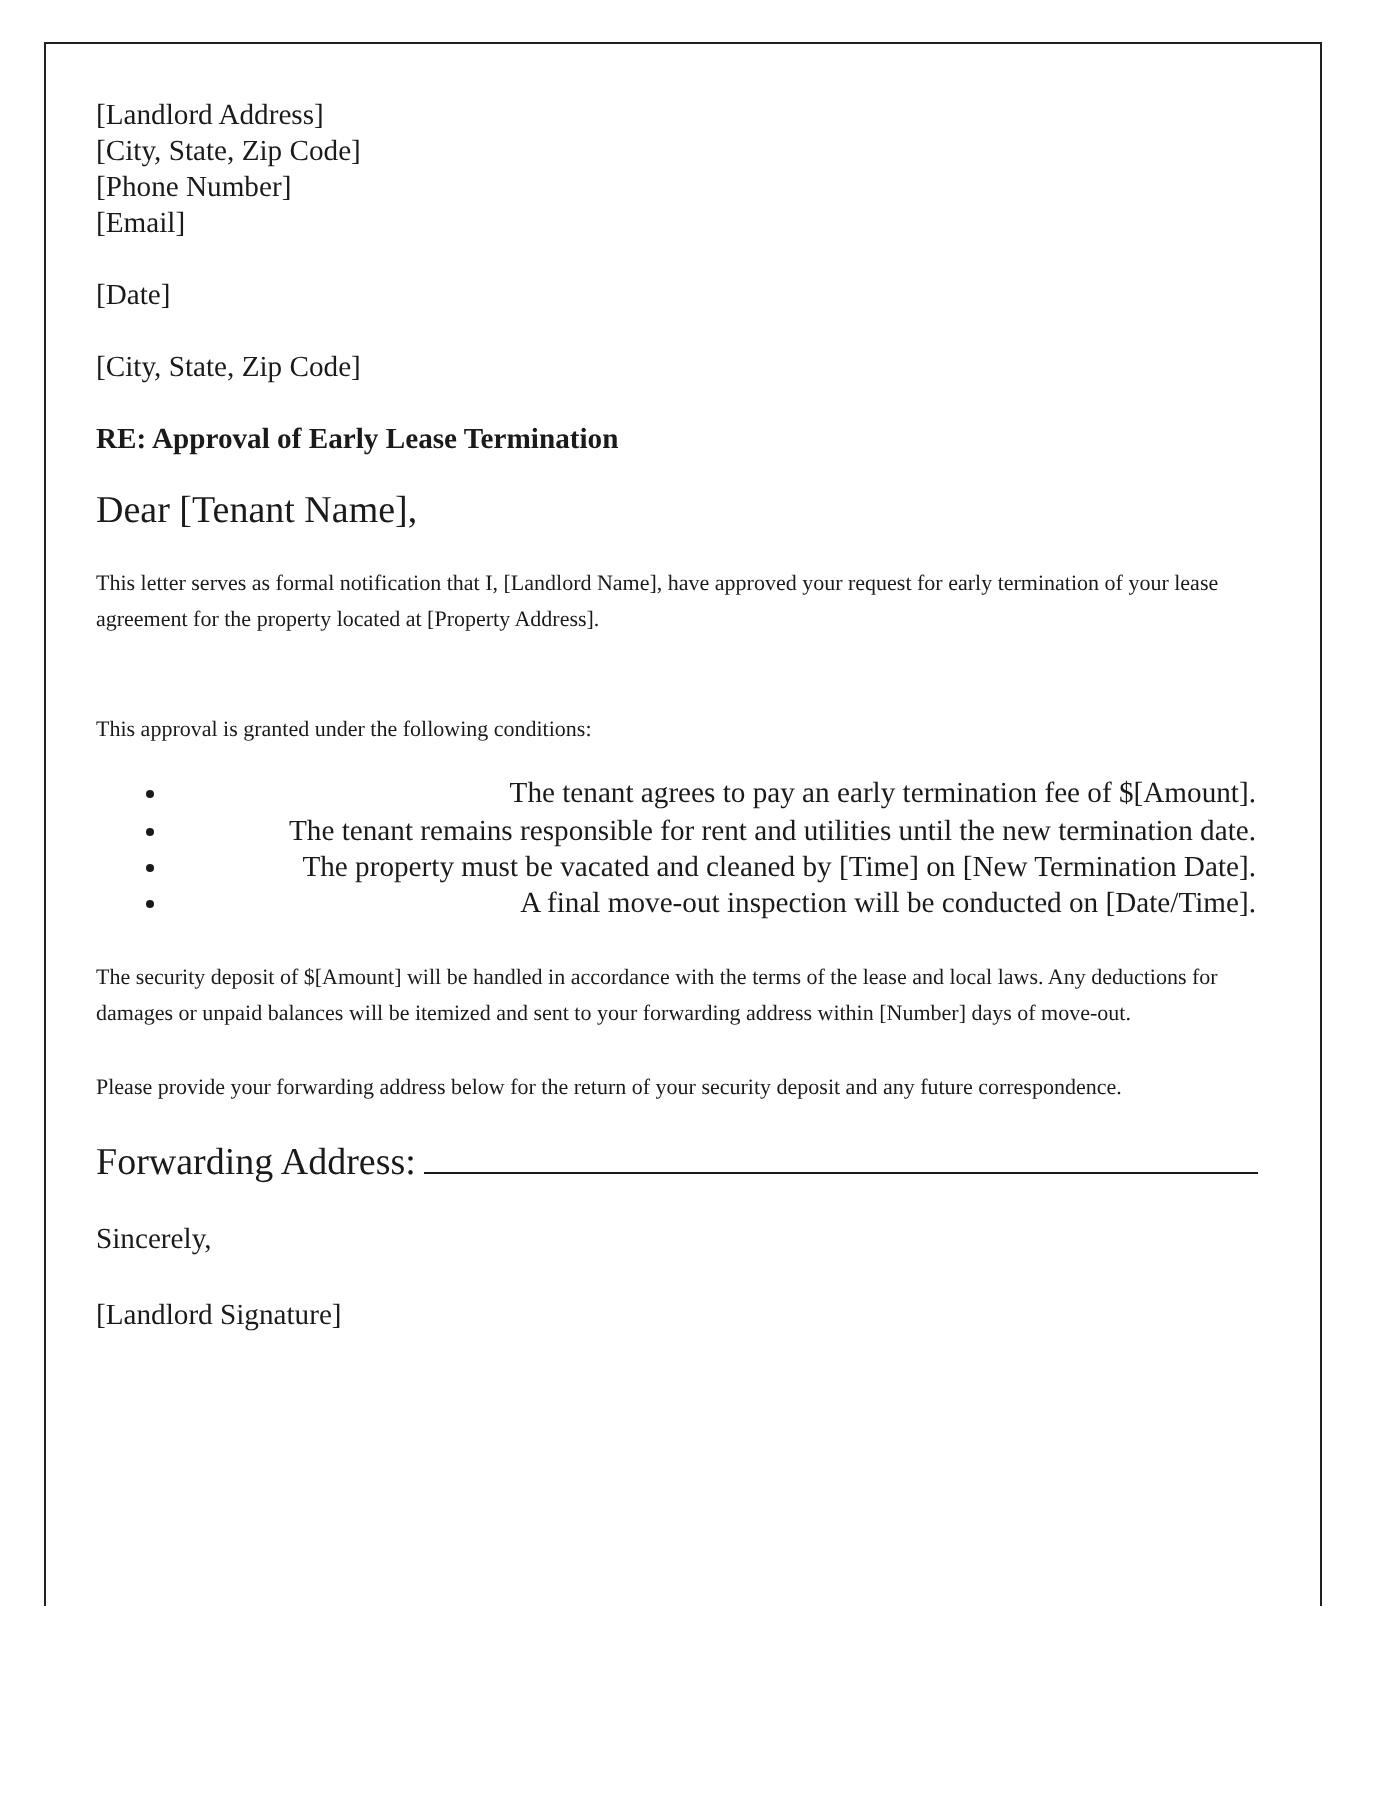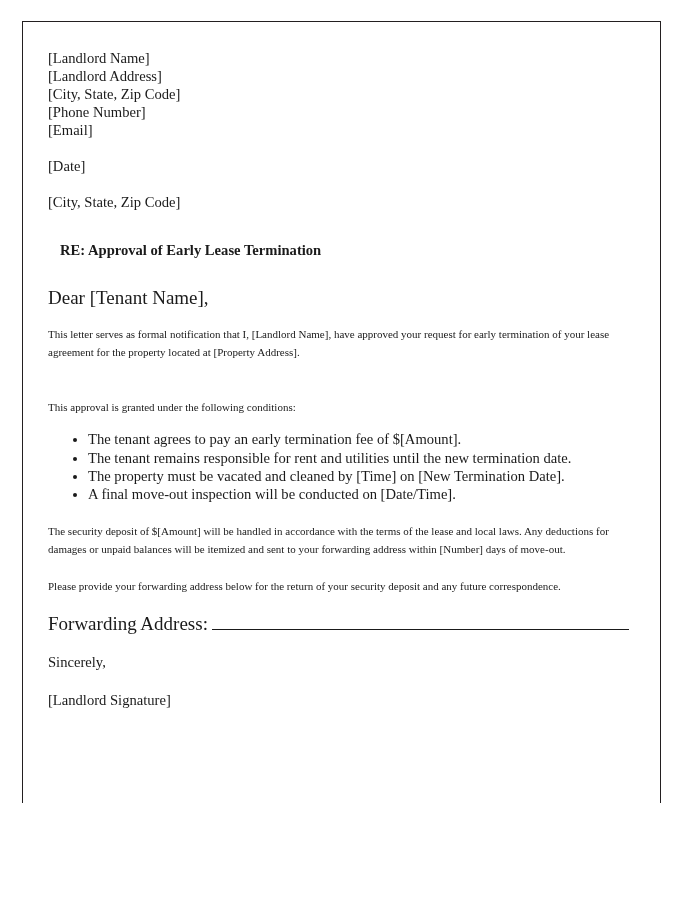--- a/index.html
+++ b/index.html
@@ -44,40 +44,41 @@
   }
   .addr-block .addr-line {
     display: block;
     white-space: pre;
   }
 
   .subject-line {
     font-size: 14.6px;
     font-weight: bold;
     line-height: 18px;
-    margin: 12px;
+    margin: 0;
   }
 
   .salutation {
     font-size: 19px;
     line-height: 18px;
     margin: 0;
   }
 
   .body-par {
     font-size: 11px;
     line-height: 18.4px;
     margin: 0;
     text-align: left;
   }
 
   ul.conditions-list {
     margin: 0;
     padding: 0 0 0 40px;
     list-style-type: disc;
+    text-align: right;
   }
   ul.conditions-list li {
     font-size: 14.6px;
     line-height: 18.4px;
     margin: 0;
     padding: 0;
   }
 
   .forwarding-row {
     font-size: 19px;
@@ -103,21 +104,20 @@
   .gap-18 { height: 18px; }
   .gap-20 { height: 20px; }
 </style>
 </head>
 <body>
 
 <div class="page-sheet">
   <div class="doc-body">
 
     <div class="addr-block">
-      <span class="addr-line">[Landlord Name]</span>
       <span class="addr-line">[Landlord Address]</span>
       <span class="addr-line">[City, State, Zip Code]</span>
       <span class="addr-line">[Phone Number]</span>
       <span class="addr-line">[Email]</span>
     </div>
 
     <div class="gap-18"></div>
 
     <div class="addr-block">
       <span class="addr-line">[Date]</span>

